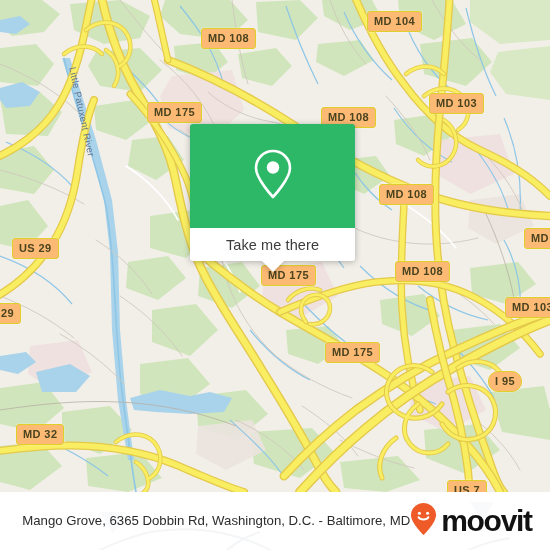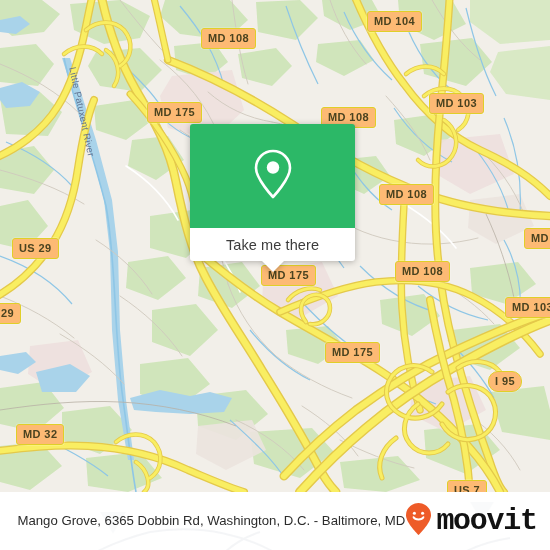--- a/index.html
+++ b/index.html
@@ -148,21 +148,21 @@
     color: #2c2c2c;
     max-width: 390px;
   }
   #brand {
     display: flex;
     align-items: center;
     gap: 4px;
     flex-shrink: 0;
   }
   #brand-wordmark {
-    font-family: Liberation Mono, monospace;
+    font-family: Liberation Sans, sans-serif;
     font-size: 30px;
     font-weight: bold;
     color: #121212;
     letter-spacing: -1.3px;
     line-height: 1;
   }
 </style>
 </head>
 <body>
 

